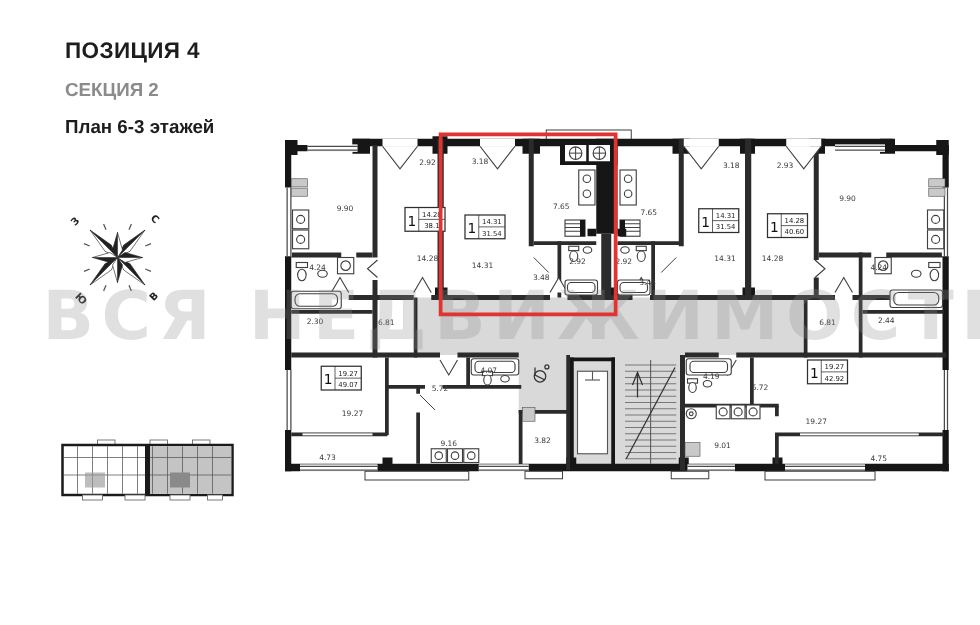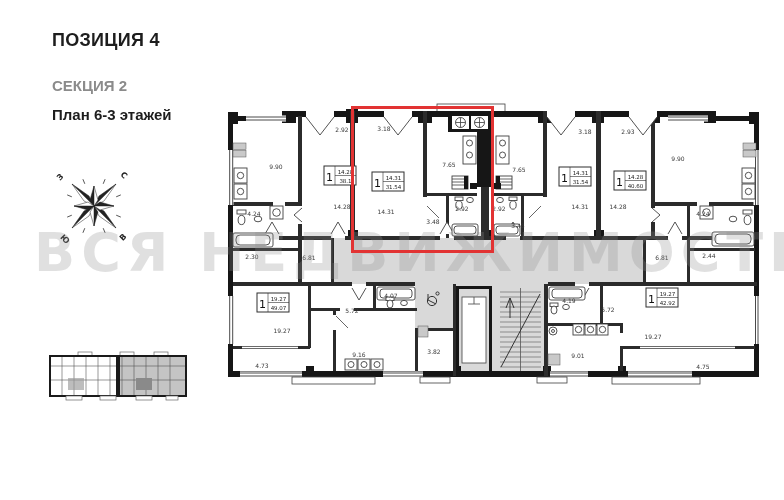--- a/index.html
+++ b/index.html
@@ -1,19 +1,19 @@
 <!DOCTYPE html>
 <html><head>
 <meta charset="utf-8">
 <style>
   html,body{margin:0;padding:0;background:#fff;font-family:"Liberation Sans",sans-serif;}
   .stage{position:relative;width:784px;height:444px;background:#fff;overflow:hidden;}
   .hdr{position:absolute;left:52px;top:30px;z-index:5;}
   .hdr .pos{font-size:18px;font-weight:bold;color:#1d1d1d;letter-spacing:.3px;}
-  .hdr .sec{font-size:15px;font-weight:bold;color:#8b8b8b;margin-top:26px;}
+  .hdr .sec{font-size:15px;font-weight:bold;color:#8b8b8b;margin-top:13px;}
   .hdr .flr{font-size:15px;font-weight:bold;color:#1d1d1d;margin-top:12px;}
   .watermark{position:absolute;left:34px;top:221px;font-size:54px;font-weight:bold;
     color:#8f8f8f;opacity:.27;letter-spacing:6px;white-space:nowrap;z-index:30;
     pointer-events:none;font-family:"DejaVu Sans",sans-serif;}
   .redbox{position:absolute;left:351px;top:106px;width:137px;height:141px;
     border:3px solid #e23333;z-index:40;background:transparent;}
   .plan-svg{position:absolute;left:0;top:0;z-index:10;}
   .compass-svg{position:absolute;left:48px;top:160px;z-index:5;}
   .keyplan-svg{position:absolute;left:48px;top:350px;z-index:5;}
   svg text{font-family:"DejaVu Sans",sans-serif;}

